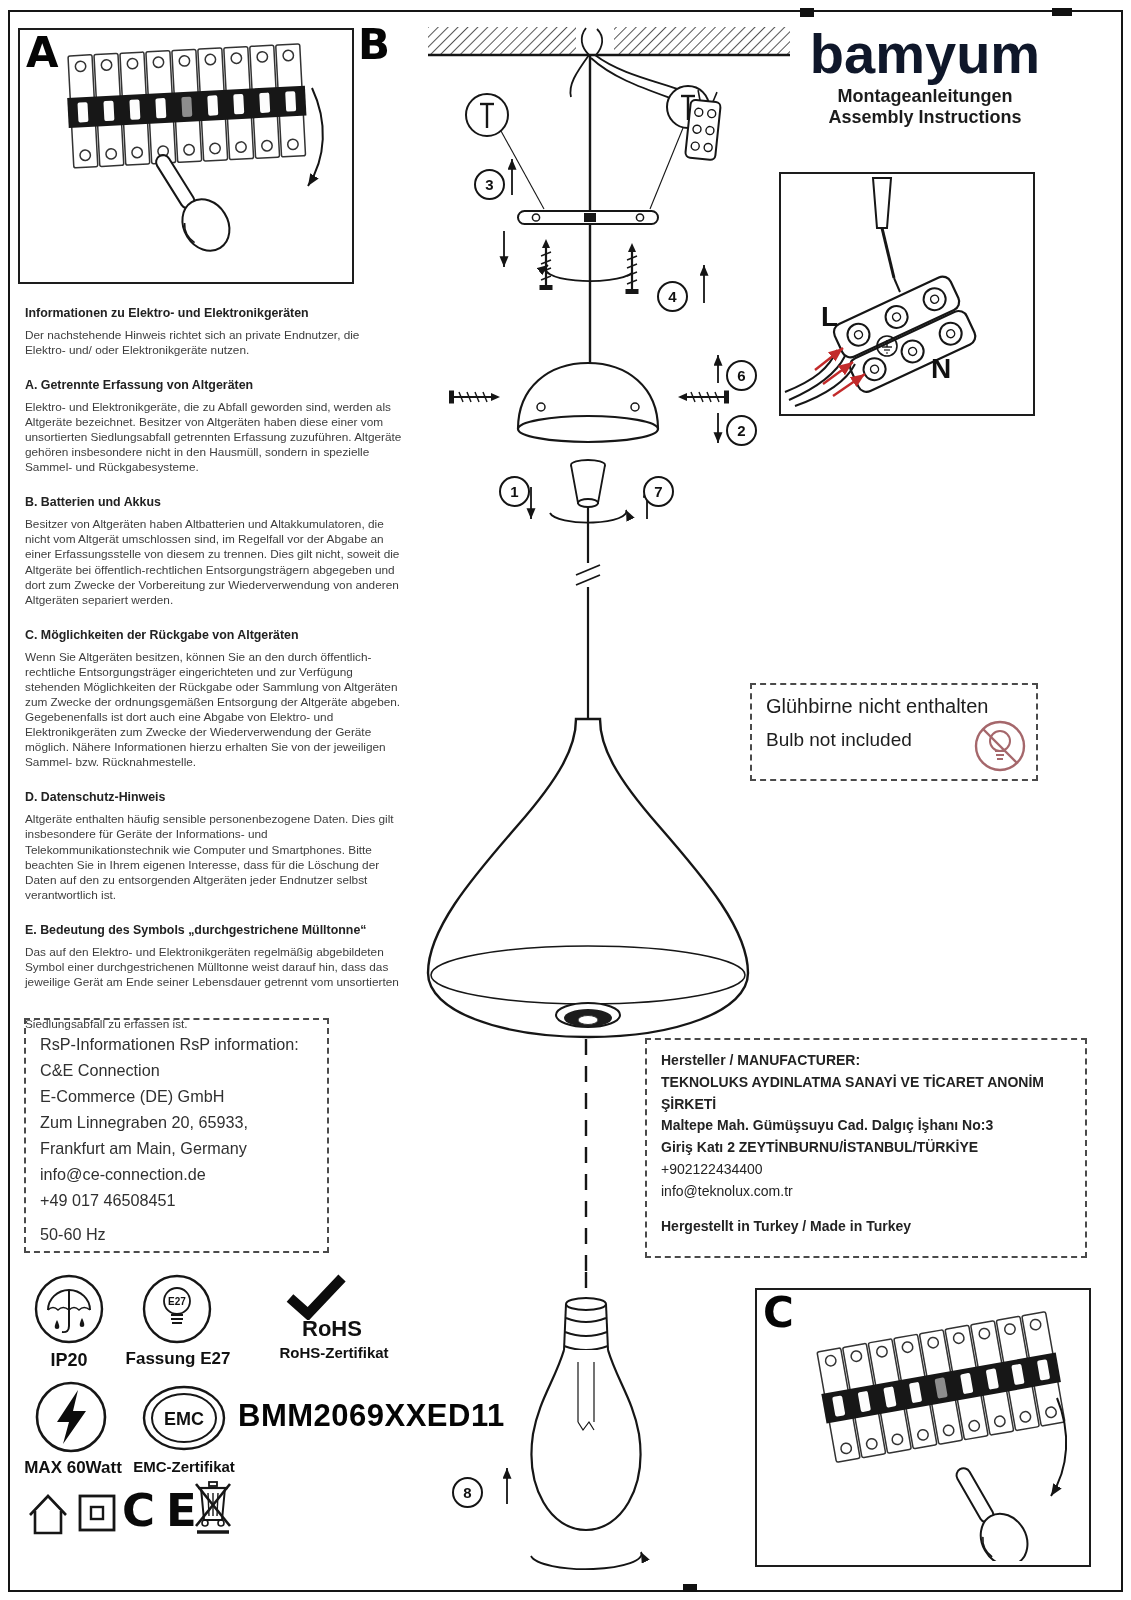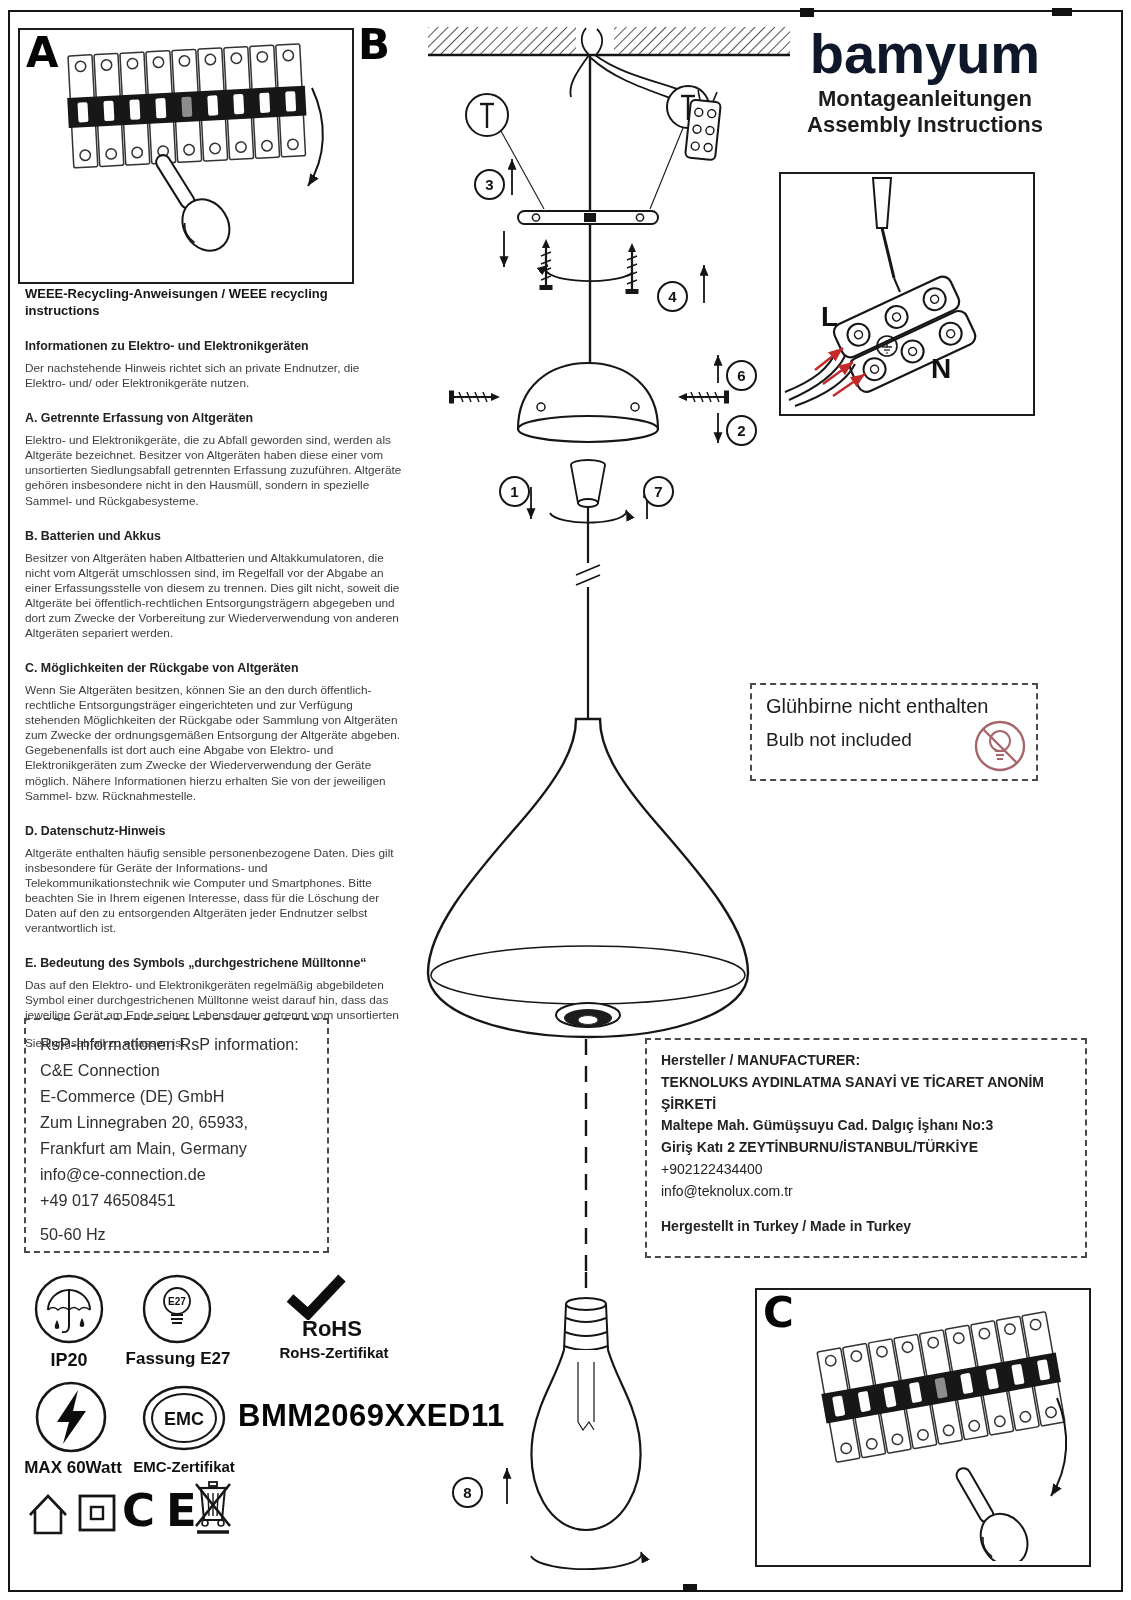--- a/index.html
+++ b/index.html
@@ -10,21 +10,21 @@
   .corner-letter{font-family:"DejaVu Sans",sans-serif;font-weight:800;font-size:42px;color:#050505;line-height:1;}
   .solid-box{border:2px solid #1d1d1d;background:#fff;}
   .dashed-box{border:2px dashed #4a4a4a;background:transparent;}
   
   .weee{font-size:11.8px;color:#3d3d3d;line-height:1.28;}
   .w-title{font-size:13px;font-weight:bold;color:#161616;margin:0 0 9px;}
   .w-head{font-size:12.4px;font-weight:bold;color:#222;margin:20px 0 6px;}
   .w-body{margin:0 0 10px;}
   
   .logo{font-size:56px;font-weight:800;color:#0f172a;letter-spacing:0px;line-height:1;}
-  .subtitle{font-size:22px;font-weight:bold;color:#1c1c1c;line-height:1.18;}
+  .subtitle{font-size:18px;font-weight:bold;color:#1c1c1c;line-height:1.18;}
   
   .step{width:27px;height:27px;border:2px solid #141414;border-radius:50%;background:#fff;
         display:flex;align-items:center;justify-content:center;font-size:15px;font-weight:bold;color:#111;}
   
   .rsp{padding:12px 14px;font-size:16.2px;color:#303030;line-height:1.6;}
   .manu{padding:10px 14px;font-size:14px;color:#232323;line-height:1.56;}
   .bold{font-weight:bold;}
   .icon-label{font-weight:bold;color:#101010;text-align:center;}
   .note-line{color:#1d1d1d;}
   .regmark{background:#111;}
@@ -104,34 +104,33 @@
     <svg width="330" height="248" viewBox="0 0 330 248">
       <use href="#panel" transform="translate(48,26) rotate(-3)"></use>
       <g transform="translate(168,172) rotate(-32)">
           <use href="#hand"></use>
         </g>
       <path d="M292,58 C308,92 306,128 288,156" fill="none" stroke="#141414" stroke-width="2" marker-end="url(#ah)"></path>
     </svg>
   </div>
 
   <div class="abs weee" style="left:25px;top:286px;width:378px;">
-    <div class="w-title">WEEE-Recycling-Anweisungen / WEEE recycling instructions</div>
     <div class="w-head">Informationen zu Elektro- und Elektronikgeräten</div>
     <p class="w-body">Der nachstehende Hinweis richtet sich an private Endnutzer, die Elektro- und/ oder Elektronikgeräte nutzen.</p>
     <div class="w-head">A. Getrennte Erfassung von Altgeräten</div>
     <p class="w-body">Elektro- und Elektronikgeräte, die zu Abfall geworden sind, werden als Altgeräte bezeichnet. Besitzer von Altgeräten haben diese einer vom unsortierten Siedlungsabfall getrennten Erfassung zuzuführen. Altgeräte gehören insbesondere nicht in den Hausmüll, sondern in spezielle Sammel- und Rückgabesysteme.</p>
     <div class="w-head">B. Batterien und Akkus</div>
     <p class="w-body">Besitzer von Altgeräten haben Altbatterien und Altakkumulatoren, die nicht vom Altgerät umschlossen sind, im Regelfall vor der Abgabe an einer Erfassungsstelle von diesem zu trennen. Dies gilt nicht, soweit die Altgeräte bei öffentlich-rechtlichen Entsorgungsträgern abgegeben und dort zum Zwecke der Vorbereitung zur Wiederverwendung von anderen Altgeräten separiert werden.</p>
     <div class="w-head">C. Möglichkeiten der Rückgabe von Altgeräten</div>
     <p class="w-body">Wenn Sie Altgeräten besitzen, können Sie an den durch öffentlich-rechtliche Entsorgungsträger eingerichteten und zur Verfügung stehenden Möglichkeiten der Rückgabe oder Sammlung von Altgeräten zum Zwecke der ordnungsgemäßen Entsorgung der Altgeräte abgeben. Gegebenenfalls ist dort auch eine Abgabe von Elektro- und Elektronikgeräten zum Zwecke der Wiederverwendung der Geräte möglich. Nähere Informationen hierzu erhalten Sie von der jeweiligen Sammel- bzw. Rücknahmestelle.</p>
     <div class="w-head">D. Datenschutz-Hinweis</div>
     <p class="w-body">Altgeräte enthalten häufig sensible personenbezogene Daten. Dies gilt insbesondere für Geräte der Informations- und Telekommunikationstechnik wie Computer und Smartphones. Bitte beachten Sie in Ihrem eigenen Interesse, dass für die Löschung der Daten auf den zu entsorgenden Altgeräten jeder Endnutzer selbst verantwortlich ist.</p>
     <div class="w-head">E. Bedeutung des Symbols „durchgestrichene Mülltonne“</div>
     <p class="w-body">Das auf den Elektro- und Elektronikgeräten regelmäßig abgebildeten Symbol einer durchgestrichenen Mülltonne weist darauf hin, dass das jeweilige Gerät am Ende seiner Lebensdauer getrennt vom unsortierten</p>
-    <p class="w-body" style="margin-top:13px;">Siedlungsabfall zu erfassen ist.</p>
+    <p class="w-body" style="margin-top:27px;">Siedlungsabfall zu erfassen ist.</p>
   </div>
 
   <div class="abs corner-letter" style="left:358px;top:24px;">B</div>
 
   <div class="abs" style="left:760px;top:26px;width:330px;text-align:center;">
     <div class="logo">bamyum</div>
     <div class="subtitle" style="margin-top:4px;">Montageanleitungen</div>
     <div class="subtitle">Assembly Instructions</div>
   </div>
 

